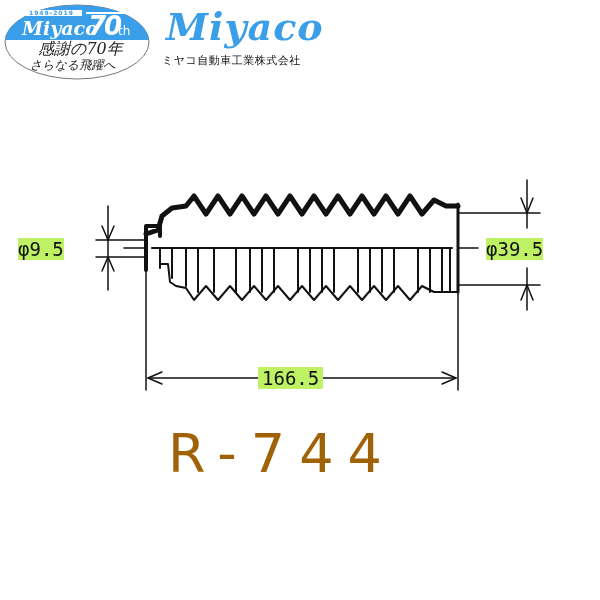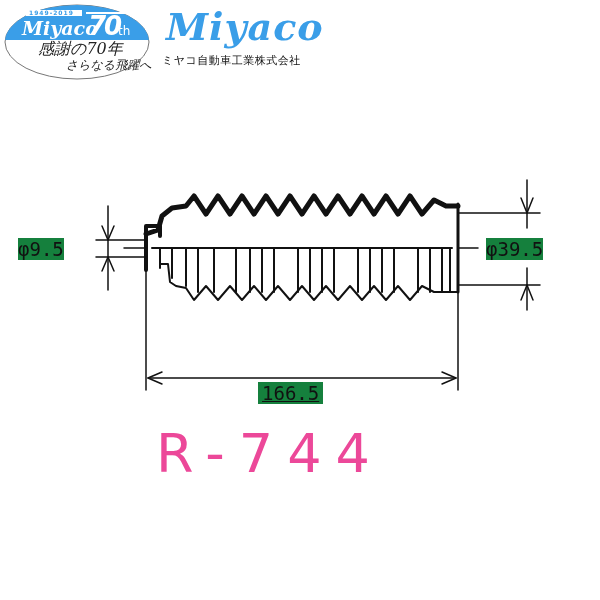--- a/index.html
+++ b/index.html
@@ -2,22 +2,22 @@
 <html><head>
 <meta charset="utf-8">
 <style>
   html,body{margin:0;padding:0;background:#ffffff;}
   body{width:600px;height:600px;position:relative;overflow:hidden;font-family:"DejaVu Sans","Liberation Sans",sans-serif;}
   .logo-badge{position:absolute;left:2px;top:2px;width:150px;height:80px;}
   .brand{position:absolute;left:160px;top:4px;width:240px;height:70px;}
   .brand-name{position:absolute;left:6px;top:0;font-family:"DejaVu Serif","Liberation Serif",serif;font-weight:bold;font-style:italic;font-size:38px;color:#3a9ee8;letter-spacing:1px;line-height:46px;}
   .brand-sub{position:absolute;left:2px;top:48px;font-size:11px;color:#111;letter-spacing:0.5px;line-height:18px;white-space:nowrap;}
   .drawing{position:absolute;left:0;top:0;width:600px;height:600px;}
-  .dim-text{position:absolute;font-family:"DejaVu Sans Mono","Liberation Mono",monospace;color:#111;font-size:19px;line-height:22px;white-space:nowrap;background:#15803d;}
-  .part-no{position:absolute;left:156px;top:424px;font-family:"DejaVu Sans","Liberation Sans",sans-serif;font-size:54px;line-height:60px;letter-spacing:14px;color:#ec4899;white-space:nowrap;text-align:right;}
+  .dim-text{position:absolute;font-family:"DejaVu Sans Mono","Liberation Mono",monospace;color:#111;font-size:19px;line-height:22px;white-space:nowrap;background:#bef264;}
+  .part-no{position:absolute;left:168px;top:424px;font-family:"DejaVu Sans","Liberation Sans",sans-serif;font-size:54px;line-height:60px;letter-spacing:14px;color:#a16207;white-space:nowrap;text-align:right;}
 </style>
 </head>
 <body>
 
 <div class="logo-badge">
   <svg width="150" height="80" viewBox="0 0 150 80">
     <defs>
       <clipPath id="ov">
           <ellipse cx="75" cy="40" rx="72" ry="37"></ellipse>
         </clipPath>
@@ -25,21 +25,21 @@
     <ellipse cx="75" cy="40" rx="72" ry="37" fill="#fff" stroke="#777" stroke-width="1"></ellipse>
     <rect x="0" y="0" width="150" height="38" fill="#3a9ee8" clip-path="url(#ov)"></rect>
     <rect x="24" y="8" width="56" height="6" fill="#ffffff"></rect>
     <line x1="84" y1="11" x2="130" y2="11" stroke="#fff" stroke-width="2"></line>
   </svg>
   <span style="position:absolute;left:27px;top:7px;font-size:6px;line-height:8px;color:#3a9ee8;font-weight:bold;letter-spacing:1px;">1949-2019</span>
   <span style="position:absolute;left:20px;top:15px;font-family:'DejaVu Serif',serif;font-style:italic;font-weight:bold;font-size:19px;line-height:22px;color:#fff;">Miyaco</span>
   <span style="position:absolute;left:86px;top:10px;font-style:italic;font-weight:bold;font-size:26px;line-height:28px;color:#fff;letter-spacing:-2px;">70</span>
   <span style="position:absolute;left:116px;top:24px;font-size:12px;line-height:10px;color:#fff;">th</span>
   <span style="position:absolute;left:36px;top:40px;font-family:'DejaVu Serif',serif;font-style:italic;font-size:16px;line-height:14px;color:#222;">感謝の70年</span>
-  <span style="position:absolute;left:28px;top:56px;font-family:'DejaVu Serif',serif;font-style:italic;font-size:12px;line-height:14px;color:#222;margin-left:36px;">さらなる飛躍へ</span>
+  <span style="position:absolute;left:28px;top:56px;font-family:'DejaVu Serif',serif;font-style:italic;font-size:12px;line-height:14px;color:#222;">さらなる飛躍へ</span>
 </div>
 
 <div class="brand">
   <div class="brand-name">Miyaco</div>
   <div class="brand-sub">ミヤコ自動車工業株式会社</div>
 </div>
 
 <svg class="drawing" viewBox="0 0 600 600">
   <g fill="none" stroke="#111" stroke-linecap="round" stroke-linejoin="round">
 
@@ -105,15 +105,15 @@
       <line x1="458" y1="292" x2="458" y2="390"></line>
       <line x1="148" y1="378" x2="456" y2="378"></line>
       <path d="M162,372 L148,378 L162,384"></path>
       <path d="M442,372 L456,378 L442,384"></path>
     </g>
   </g>
 </svg>
 
 <div class="dim-text" style="left:18px;top:238px;">φ9.5</div>
 <div class="dim-text" style="left:486px;top:238px;">φ39.5</div>
-<div class="dim-text" style="left:258px;top:382px;padding:0 4px;text-decoration:underline;">166.5</div>
+<div class="dim-text" style="left:258px;top:367px;padding:0 4px;">166.5</div>
 
 <div class="part-no">R-744</div>
 
 </body></html>

